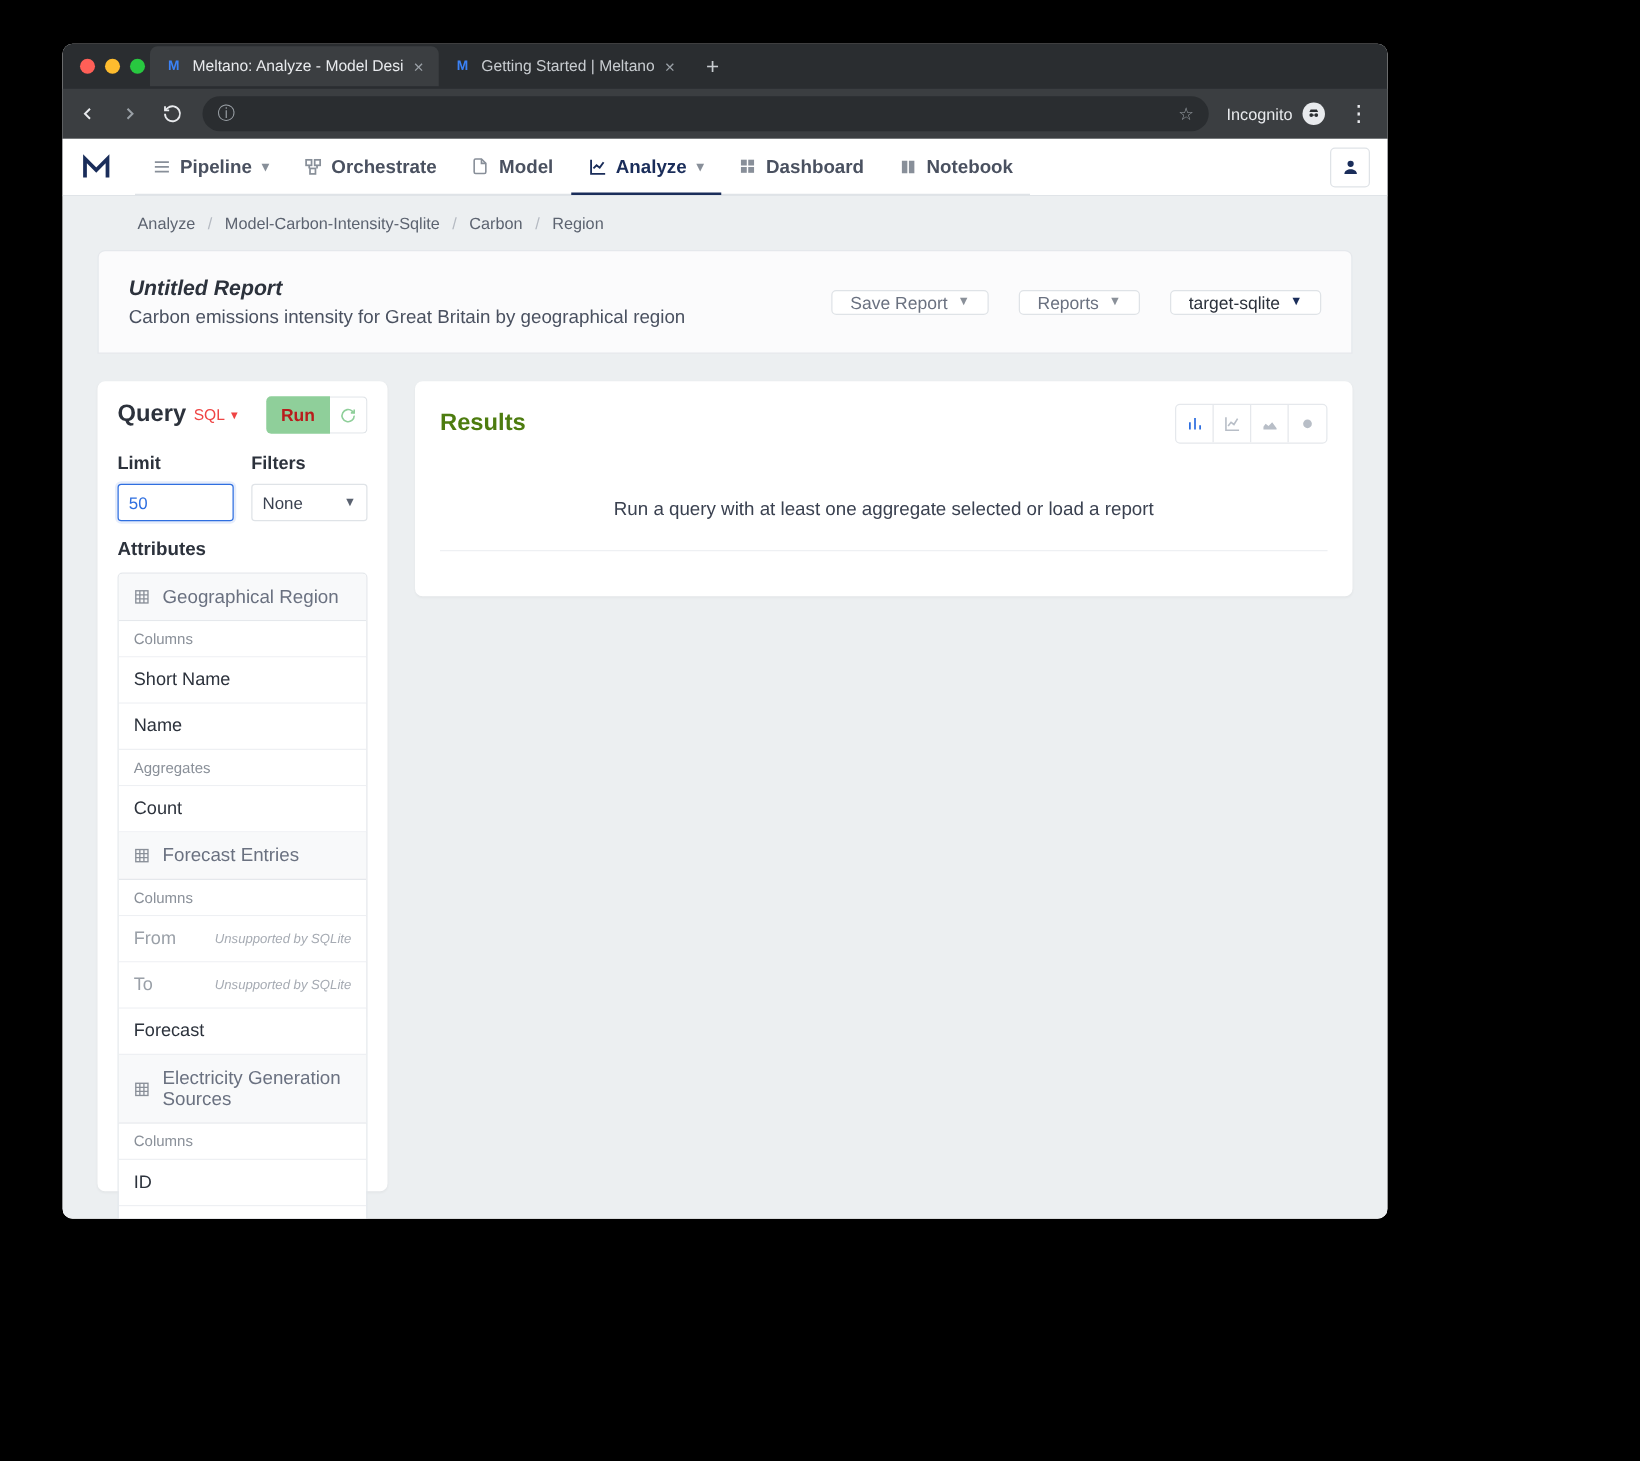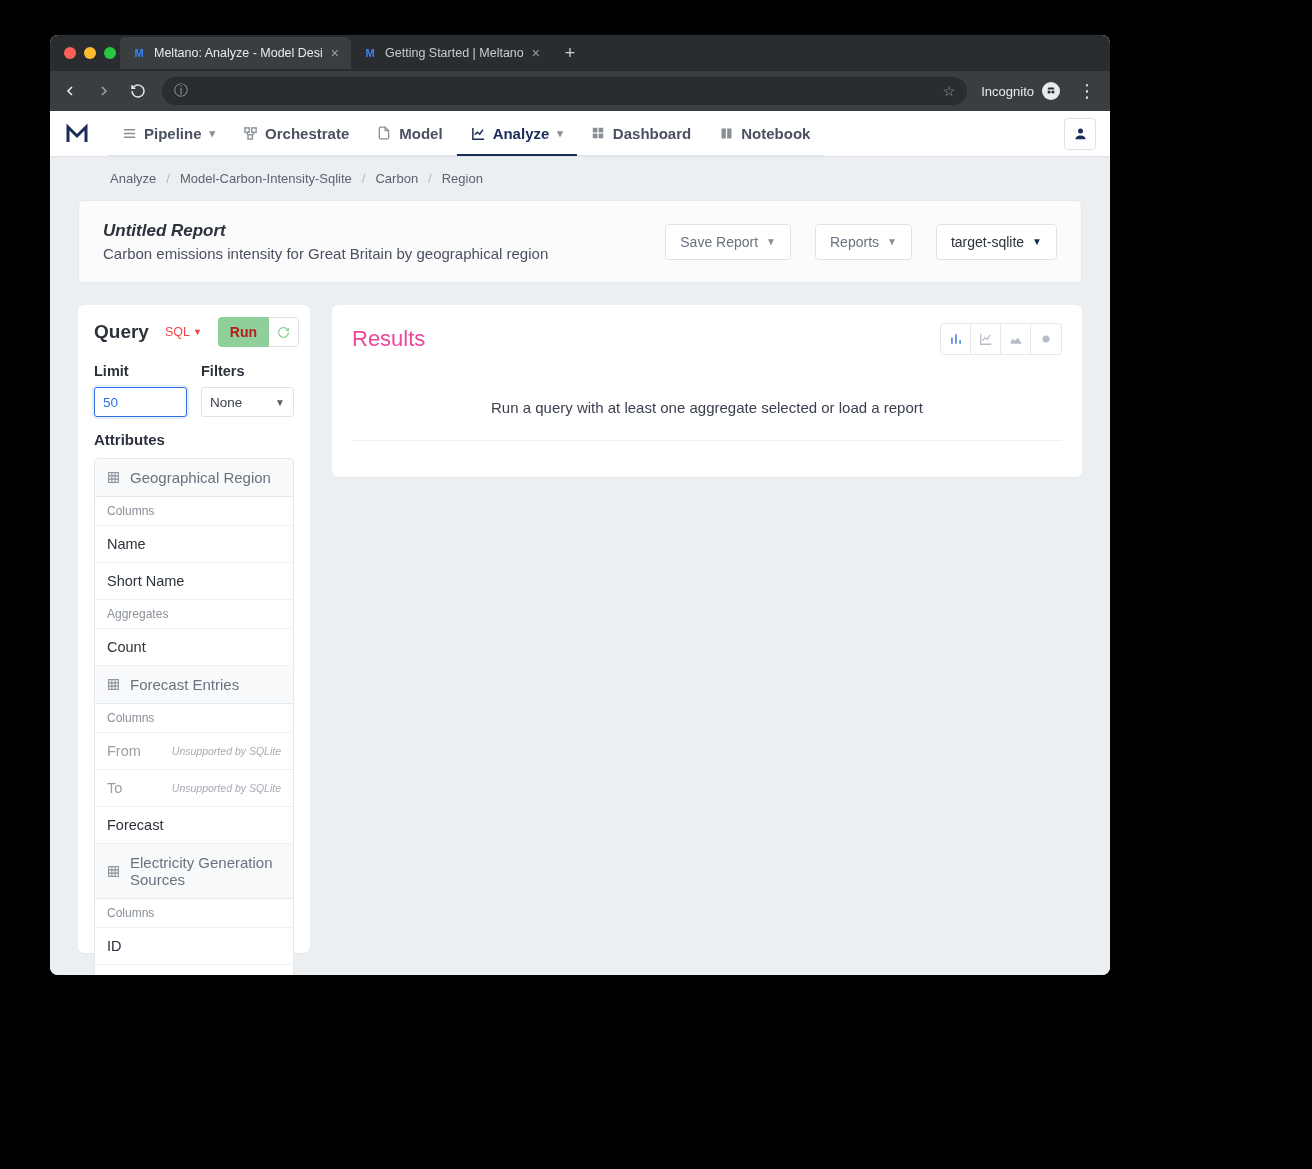--- a/index.html
+++ b/index.html
@@ -122,21 +122,21 @@
     border:1px solid #e5e8ec;
     margin: 0 28px;
     border-radius:6px 6px 0 0;
     padding: 20px 24px;
     display:flex; align-items:center; gap:24px;
   }
   .report-head .titles{flex:1;}
   .rh-title{font-size:17px;font-weight:700;font-style:italic;color:#2c323c;margin-bottom:4px;}
   .rh-sub{font-size:15px;color:#4a5160;}
   .btn{
-    height:36px; padding:0 14px;
+    height:20px; padding:0 14px;
     border:1px solid #dfe3e7; background:#fff;
     border-radius:4px; display:flex; align-items:center; gap:8px;
     font-size:14px; color:#6a7180; cursor:pointer;
   }
   .btn .chev{font-size:10px;color:#8a9099;}
   .btn.loader{color:#2c323c;}
   .btn.loader .chev{color:#1a2d5a;}
 
   .workspace{
     flex:1; display:flex; gap:22px;
@@ -144,21 +144,21 @@
   }
   .panel{
     background:#fff; border-radius:6px;
     box-shadow: 0 1px 2px rgba(0,0,0,.04);
   }
   .query-panel{width:232px; flex-shrink:0; display:flex; flex-direction:column;}
   .results-panel{flex:1; padding: 18px 20px; align-self:flex-start;}
 
   .qp-head{
     display:flex; align-items:center;
-    padding: 12px 16px; gap:16px;
+    padding: 12px 16px; gap:6px;
   }
   .qp-title{font-size:19px;font-weight:700;color:#2c323c;}
   .sql-link{font-size:12.5px;color:#ef4444;cursor:pointer;display:flex;align-items:center;gap:3px;}
   .sql-link .chev{font-size:9px;text-decoration:none;}
   .run-group{margin-left:auto;display:flex;}
   .run-btn{
     background:#8fcf9a; color:#b91c1c;
     border:none; border-radius:4px 0 0 4px;
     padding: 7px 12px; font-size:14px; font-weight:600; cursor:pointer;
   }
@@ -210,21 +210,21 @@
     padding:10px 12px;
     border-bottom:1px solid #eef0f3;
     font-size:14.5px; color:#2c323c; cursor:pointer;
     display:flex;align-items:center;justify-content:space-between;
   }
   .attr-item.unsup{color:#9aa0a8;}
   .unsup-tag{font-size:10.5px;font-style:italic;color:#a6abb3;}
   .attr-item:last-child{border-bottom:none;}
 
   .rp-head{display:flex;align-items:center;margin-bottom:24px;}
-  .rp-title{font-size:22px;font-weight:400;color:#ec4899;}
+  .rp-title{font-size:19px;font-weight:700;color:#4d7c0f;}
   .chart-toggles{margin-left:auto;display:flex;border:1px solid #e5e8ec;border-radius:4px;overflow:hidden;}
   .ct{width:30px;height:30px;display:flex;align-items:center;justify-content:center;border-right:1px solid #e5e8ec;color:#b8bec7;cursor:pointer;}
   .ct:last-child{border-right:none;}
   .ct.active{color:#2f6fe0;}
   .rp-hint{text-align:center;color:#3a4150;font-size:15px;padding: 20px 0 24px 0;border-bottom:1px solid #eef0f3;margin-bottom:18px;}
   .no-results{
     background:#f6f7f8;
     padding:16px 18px;
     border-radius:4px;
     font-size:15px;font-style:italic;color:#6a7180;
@@ -440,24 +440,24 @@
                 <span class="tbl-ico">
                   <svg width="13" height="13" viewBox="0 0 24 24" fill="none" stroke="currentColor" stroke-width="2">
                     <rect x="3" y="3" width="18" height="18"></rect>
                     <path d="M3 9h18M3 15h18M9 3v18M15 3v18"></path>
                   </svg>
                 </span>
                 <span>Geographical Region</span>
               </div>
               <div class="attr-sub">Columns</div>
               <div class="attr-item">
+                <span>Short Name</span>
+              </div>
+              <div class="attr-item">
                 <span>Name</span>
-              </div>
-              <div class="attr-item">
-                <span>Short Name</span>
               </div>
               <div class="attr-sub">Aggregates</div>
               <div class="attr-item">
                 <span>Count</span>
               </div>
               <div class="attr-group-head">
                 <span class="tbl-ico">
                   <svg width="13" height="13" viewBox="0 0 24 24" fill="none" stroke="currentColor" stroke-width="2">
                     <rect x="3" y="3" width="18" height="18"></rect>
                     <path d="M3 9h18M3 15h18M9 3v18M15 3v18"></path>

